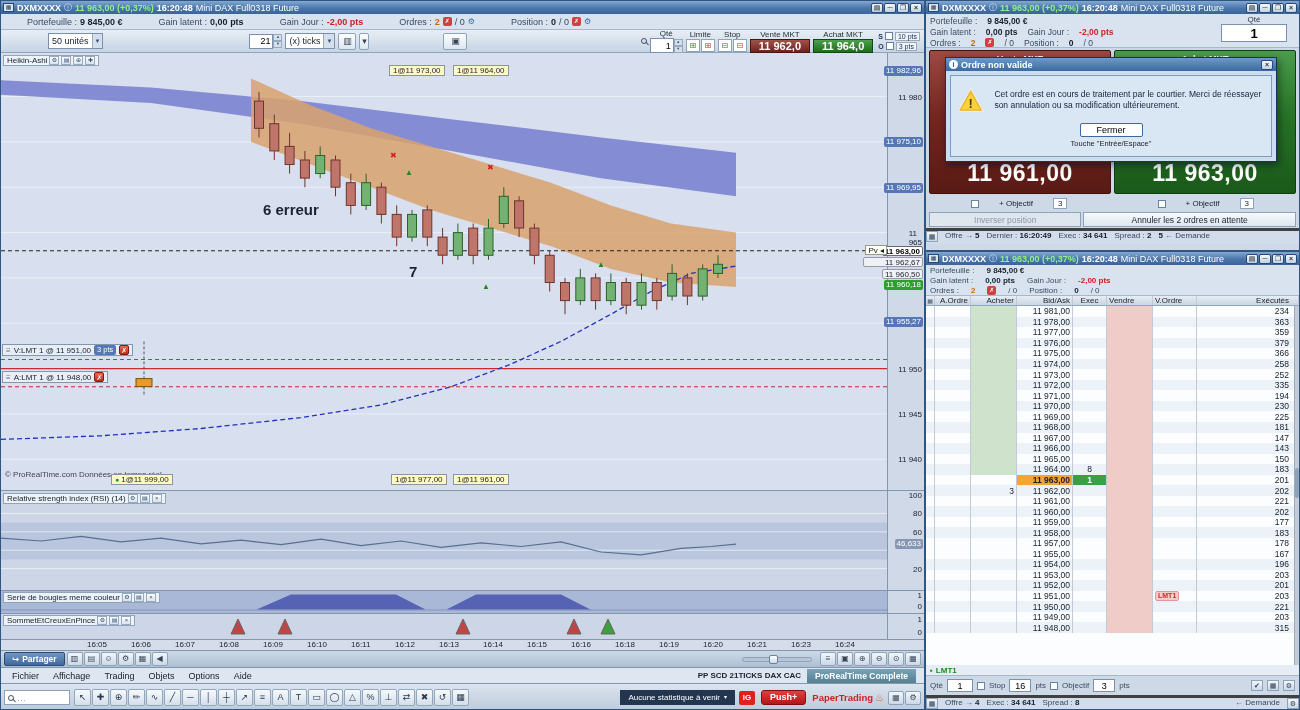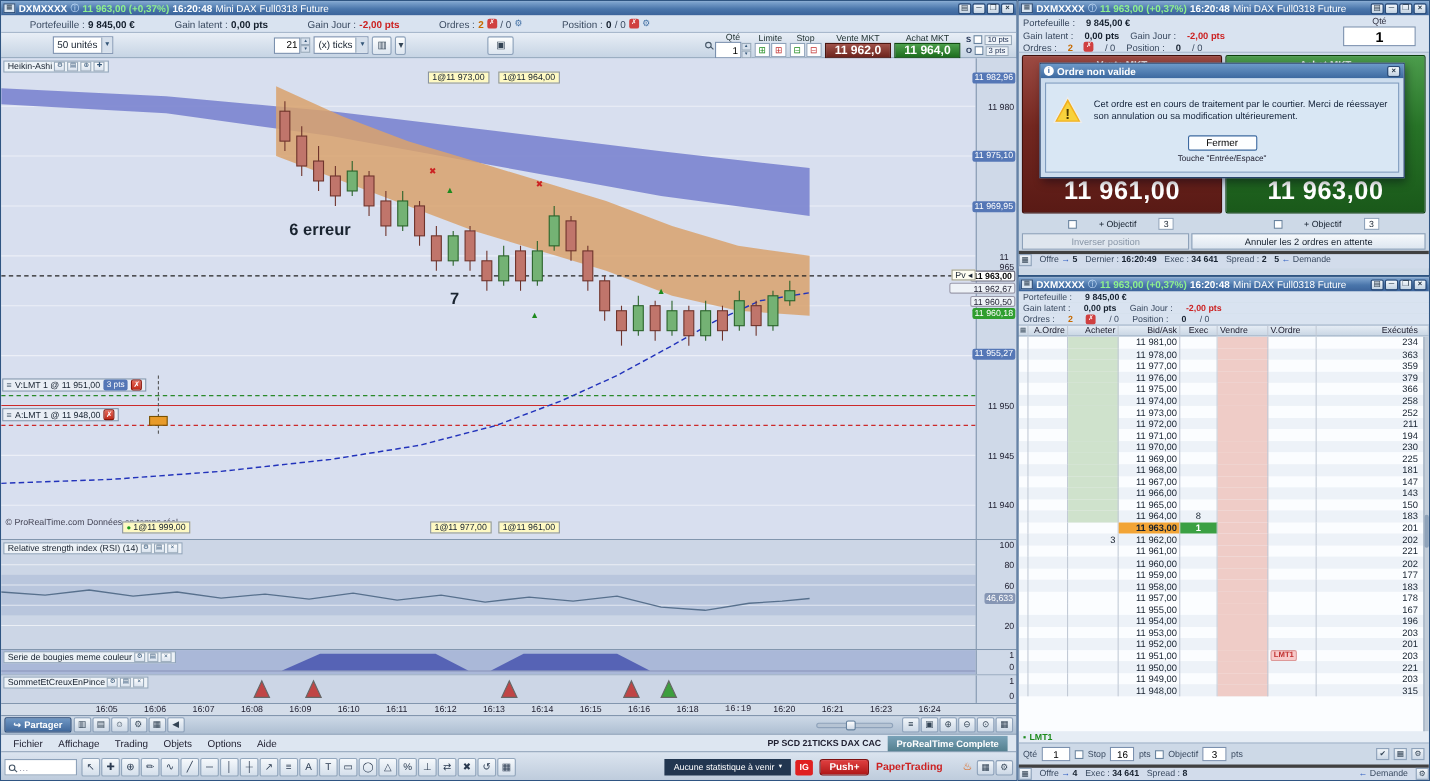--- a/index.html
+++ b/index.html
@@ -77,21 +77,21 @@
 .workspace{margin-left:auto;font-size:8px;color:#223;font-weight:bold;white-space:nowrap}
 .product{background:linear-gradient(#79a2b8,#54808f);color:#fff;font-weight:bold;height:14px;line-height:14px;padding:0 8px;margin:0 4px;font-size:8.5px;white-space:nowrap}
 .drawbar{height:27px;background:linear-gradient(#dbe4ef,#bccadb);display:flex;align-items:center;gap:1px;padding:0 3px;flex:none}
 .searchbox{display:flex;align-items:center;gap:3px;background:#fff;border:1px solid #8ea2ba;height:15px;padding:0 3px;width:66px;margin-right:3px}
 .mag{width:6px;height:6px;border:1.4px solid #456;border-radius:50%;position:relative;display:inline-block;flex:none}
 .mag::after{content:"";position:absolute;width:4px;height:1.4px;background:#456;transform:rotate(45deg);right:-3.4px;bottom:-1.4px}
 .dt{width:17px;height:17px;background:linear-gradient(#f6f9fc,#d4dfeb);border:1px solid #93a7bd;border-radius:2px;font-size:9px;line-height:15px;text-align:center;color:#2a3a50}
 .stats{background:#223650;color:#fff;height:15px;line-height:15px;padding:0 8px;font-size:8px;margin-left:auto;display:flex;align-items:center;gap:4px;white-space:nowrap}
 .ig-logo{background:#e02020;color:#fff;font-weight:bold;width:16px;height:14px;line-height:14px;text-align:center;border-radius:2px;font-size:8px;margin:0 3px}
 .push{background:linear-gradient(#e04040,#b01818);color:#fff;font-weight:bold;height:15px;line-height:13px;padding:0 8px;border-radius:3px;font-size:9px;border:1px solid #801010;margin:0 2px}
-.paper{color:#c22;font-weight:bold;font-size:9.5px;display:flex;align-items:center;gap:18px;margin:0 3px;white-space:nowrap}
+.paper{color:#c22;font-weight:bold;font-size:9.5px;display:flex;align-items:center;gap:2px;margin:0 3px;white-space:nowrap}
 .flame{color:#e06010;font-size:10px}
 .rt-info{height:34px;background:#d9e3f0;border-bottom:1px solid #a8b8cc;position:relative;padding:1px 4px;font-size:8.5px;flex:none}
 .rt-info .r{display:flex;gap:10px;align-items:center;height:11px;white-space:nowrap}
 .qtyblock{position:absolute;right:10px;top:1px;width:70px;text-align:center}
 .qtyblock .ql{font-size:8px;color:#334;display:block}
 .qtyblock input{width:66px;height:18px;border:1px solid #7a90ae;font-size:13px;font-weight:bold;text-align:center;font-family:inherit}
 .bigbtns{height:148px;display:flex;gap:3px;padding:2px 3px;background:#cdd9e7;flex:none}
 .bb{flex:1;display:flex;flex-direction:column;align-items:center;border-radius:2px;color:#fff;padding-bottom:6px}
 .bb .bbl{font-size:9px;font-weight:bold;padding-top:3px}
 .bb .bpx{font-size:23px;font-weight:bold;letter-spacing:.5px;white-space:nowrap;margin-top:auto}
@@ -477,21 +477,21 @@
         <span style="left: 218px;">16:08</span>
         <span style="left: 262px;">16:09</span>
         <span style="left: 306px;">16:10</span>
         <span style="left: 350px;">16:11</span>
         <span style="left: 394px;">16:12</span>
         <span style="left: 438px;">16:13</span>
         <span style="left: 482px;">16:14</span>
         <span style="left: 526px;">16:15</span>
         <span style="left: 570px;">16:16</span>
         <span style="left: 614px;">16:18</span>
-        <span style="left: 658px; font-family: Liberation Mono, monospace;">16:19</span>
+        <span style="left: 658px;">16:19</span>
         <span style="left: 702px;">16:20</span>
         <span style="left: 746px;">16:21</span>
         <span style="left: 790px;">16:23</span>
         <span style="left: 834px;">16:24</span>
       </div>
 
     <div class="toolbar2">
       <span class="btn-partager">
           <span>↪</span>
           <span>Partager</span>
@@ -770,21 +770,21 @@
           <div class="dc dc-e">252</div>
         </div>
         <div class="drow alt">
           <div class="dc dc0"></div>
           <div class="dc dc-a"></div>
           <div class="dc dc-b gr"></div>
           <div class="dc dc-p">11 972,00</div>
           <div class="dc dc-x"></div>
           <div class="dc dc-v pk"></div>
           <div class="dc dc-o"></div>
-          <div class="dc dc-e">211</div>
+          <div class="dc dc-e">335</div>
         </div>
         <div class="drow">
           <div class="dc dc0"></div>
           <div class="dc dc-a"></div>
           <div class="dc dc-b gr"></div>
           <div class="dc dc-p">11 971,00</div>
           <div class="dc dc-x"></div>
           <div class="dc dc-v pk"></div>
           <div class="dc dc-o"></div>
           <div class="dc dc-e">194</div>

